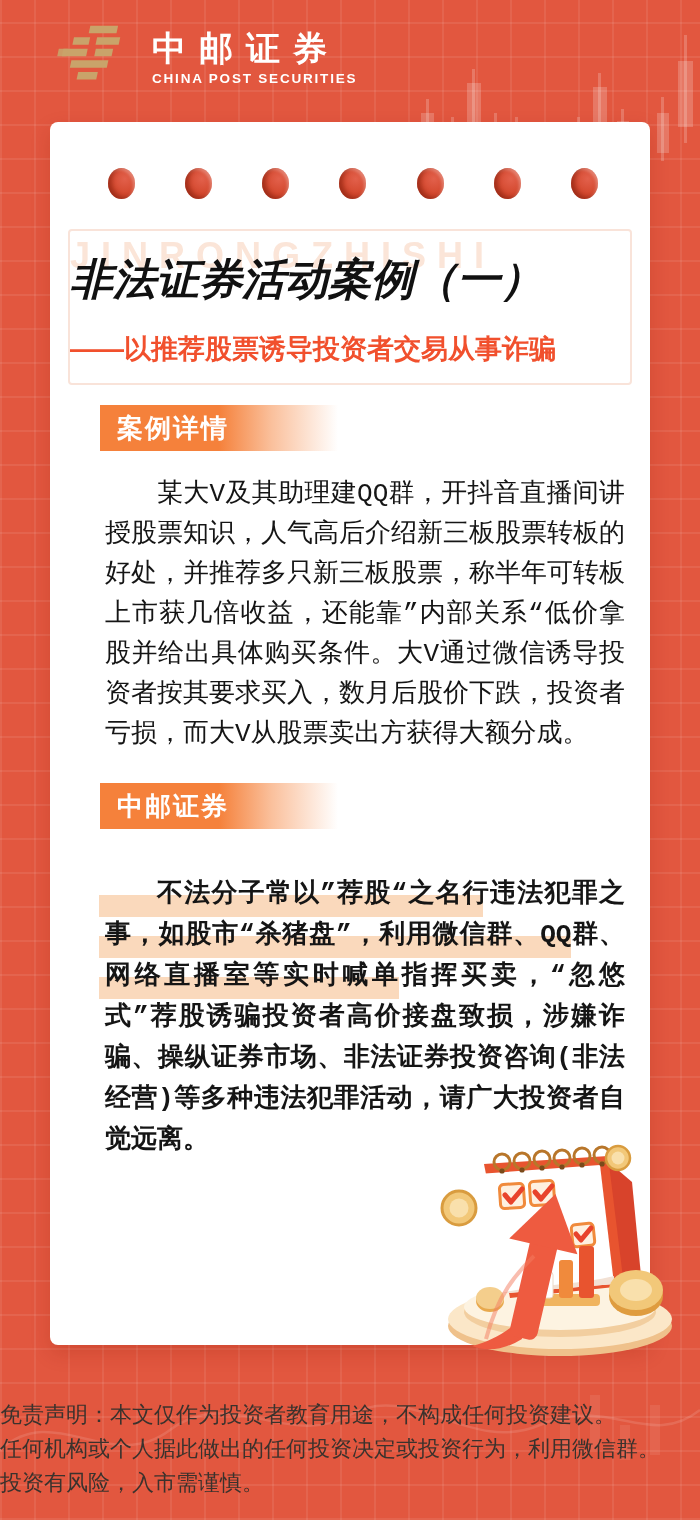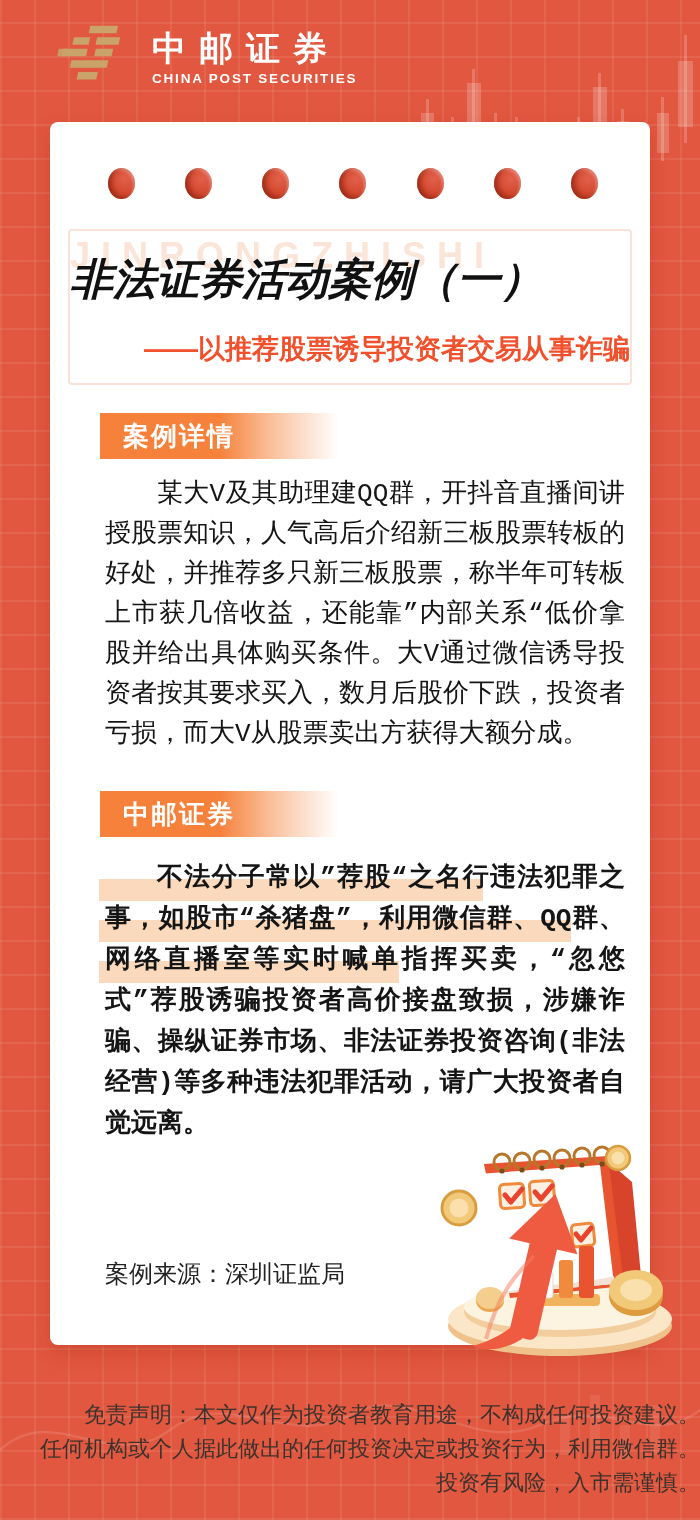--- a/index.html
+++ b/index.html
@@ -42,49 +42,48 @@
   }
   .watermark{
     position:absolute;left:0;right:0;top:4px;text-align:left;z-index:0;
     color:var(--watermark);font-size:36px;font-weight:700;letter-spacing:11px;white-space:nowrap;overflow:hidden;
   }
   .main-title{
     position:relative;z-index:1;margin:20px 0 0 0;text-align:left;
     color:#111;font-size:43px;font-weight:900;font-style:italic;letter-spacing:0px;white-space:nowrap;
   }
   .sub-title{
-    position:relative;z-index:1;margin-top:22px;text-align:right;
+    position:relative;z-index:1;margin-top:22px;text-align:left;
     color:var(--title-red);font-size:27px;font-weight:700;white-space:nowrap;
   }
   .badge{
-    position:absolute;left:50px;width:238px;height:46px;line-height:46px;padding-left:23px;
+    position:absolute;left:50px;width:238px;height:46px;line-height:46px;padding-left:17px;
     box-sizing:border-box;color:#fff;font-size:26px;font-weight:700;letter-spacing:2px;
     background:linear-gradient(90deg, var(--accent) 0%, var(--accent) 50%, rgba(246,140,74,0.55) 72%, rgba(255,255,255,0) 100%);
-    margin-top:8px;
   }
   .badge-case{top:283px;}
   .badge-risk{top:661px;}
   .para{
     position:absolute;left:55px;width:520px;margin:0;
     color:var(--ink);text-align:justify;text-indent:2em;font-family:Liberation Mono, monospace;
   }
   .para-case{top:352px;font-size:26px;line-height:40px;font-weight:400;}
-  .risk-wrap{position:absolute;left:55px;top:736px;width:520px;}
+  .risk-wrap{position:absolute;left:55px;top:752px;width:520px;}
   .para-risk{position:relative;left:0;top:0;font-size:26px;line-height:41px;font-weight:700;z-index:1;}
   .hl{position:absolute;height:22px;background:var(--highlight);z-index:0;}
   .hl1{left:-6px;top:21px;width:384px;}
   .hl2{left:-6px;top:62px;width:472px;}
   .hl3{left:-6px;top:103px;width:300px;}
   .source{
     position:absolute;left:55px;top:1136px;color:#222;font-size:24px;font-weight:400;
   }
   .illustration{position:absolute;left:426px;top:1134px;z-index:3;}
   
   .disclaimer{
-    position:absolute;left:0;top:1398px;width:700px;text-align:right;z-index:2;
+    position:absolute;left:0;top:1398px;width:700px;text-align:left;z-index:2;
     color:var(--disclaimer-ink);font-size:22px;line-height:34px;font-weight:500;
   }
 </style>
 </head>
 <body>
 
 <svg class="candles" width="305" height="150" viewBox="0 0 305 150">
   <g fill="rgba(255,255,255,0.20)">
     <rect x="26" y="88" width="13" height="50"></rect> 
       <rect x="31" y="74" width="3" height="70"></rect>
@@ -160,21 +159,20 @@
   <div class="badge badge-risk">
     <span>中邮证券</span>
   </div>
   <div class="risk-wrap">
     <i class="hl hl1"></i>
     <i class="hl hl2"></i>
     <i class="hl hl3"></i>
     <p class="para para-risk">不法分子常以”荐股“之名行违法犯罪之事，如股市“杀猪盘”，利用微信群、QQ群、网络直播室等实时喊单指挥买卖，“忽悠式”荐股诱骗投资者高价接盘致损，涉嫌诈骗、操纵证券市场、非法证券投资咨询(非法经营)等多种违法犯罪活动，请广大投资者自觉远离。</p>
   </div>
 
-  <div class="source">案例来源：深圳证监局</div>
 </main>
 
 <svg class="illustration" width="268" height="226" viewBox="0 0 268 226">
 
   <ellipse cx="134" cy="192" rx="112" ry="30" fill="#EFC18B"></ellipse>
   <ellipse cx="134" cy="185" rx="112" ry="30" fill="#FBE7C8"></ellipse>
   <ellipse cx="134" cy="178" rx="96" ry="25" fill="#F2CE9F"></ellipse>
   <ellipse cx="134" cy="173" rx="96" ry="23" fill="#FDF3E1"></ellipse>
 
   <path d="M178 24 L206 48 L216 152 L194 154 Z" fill="#D8432B"></path>

